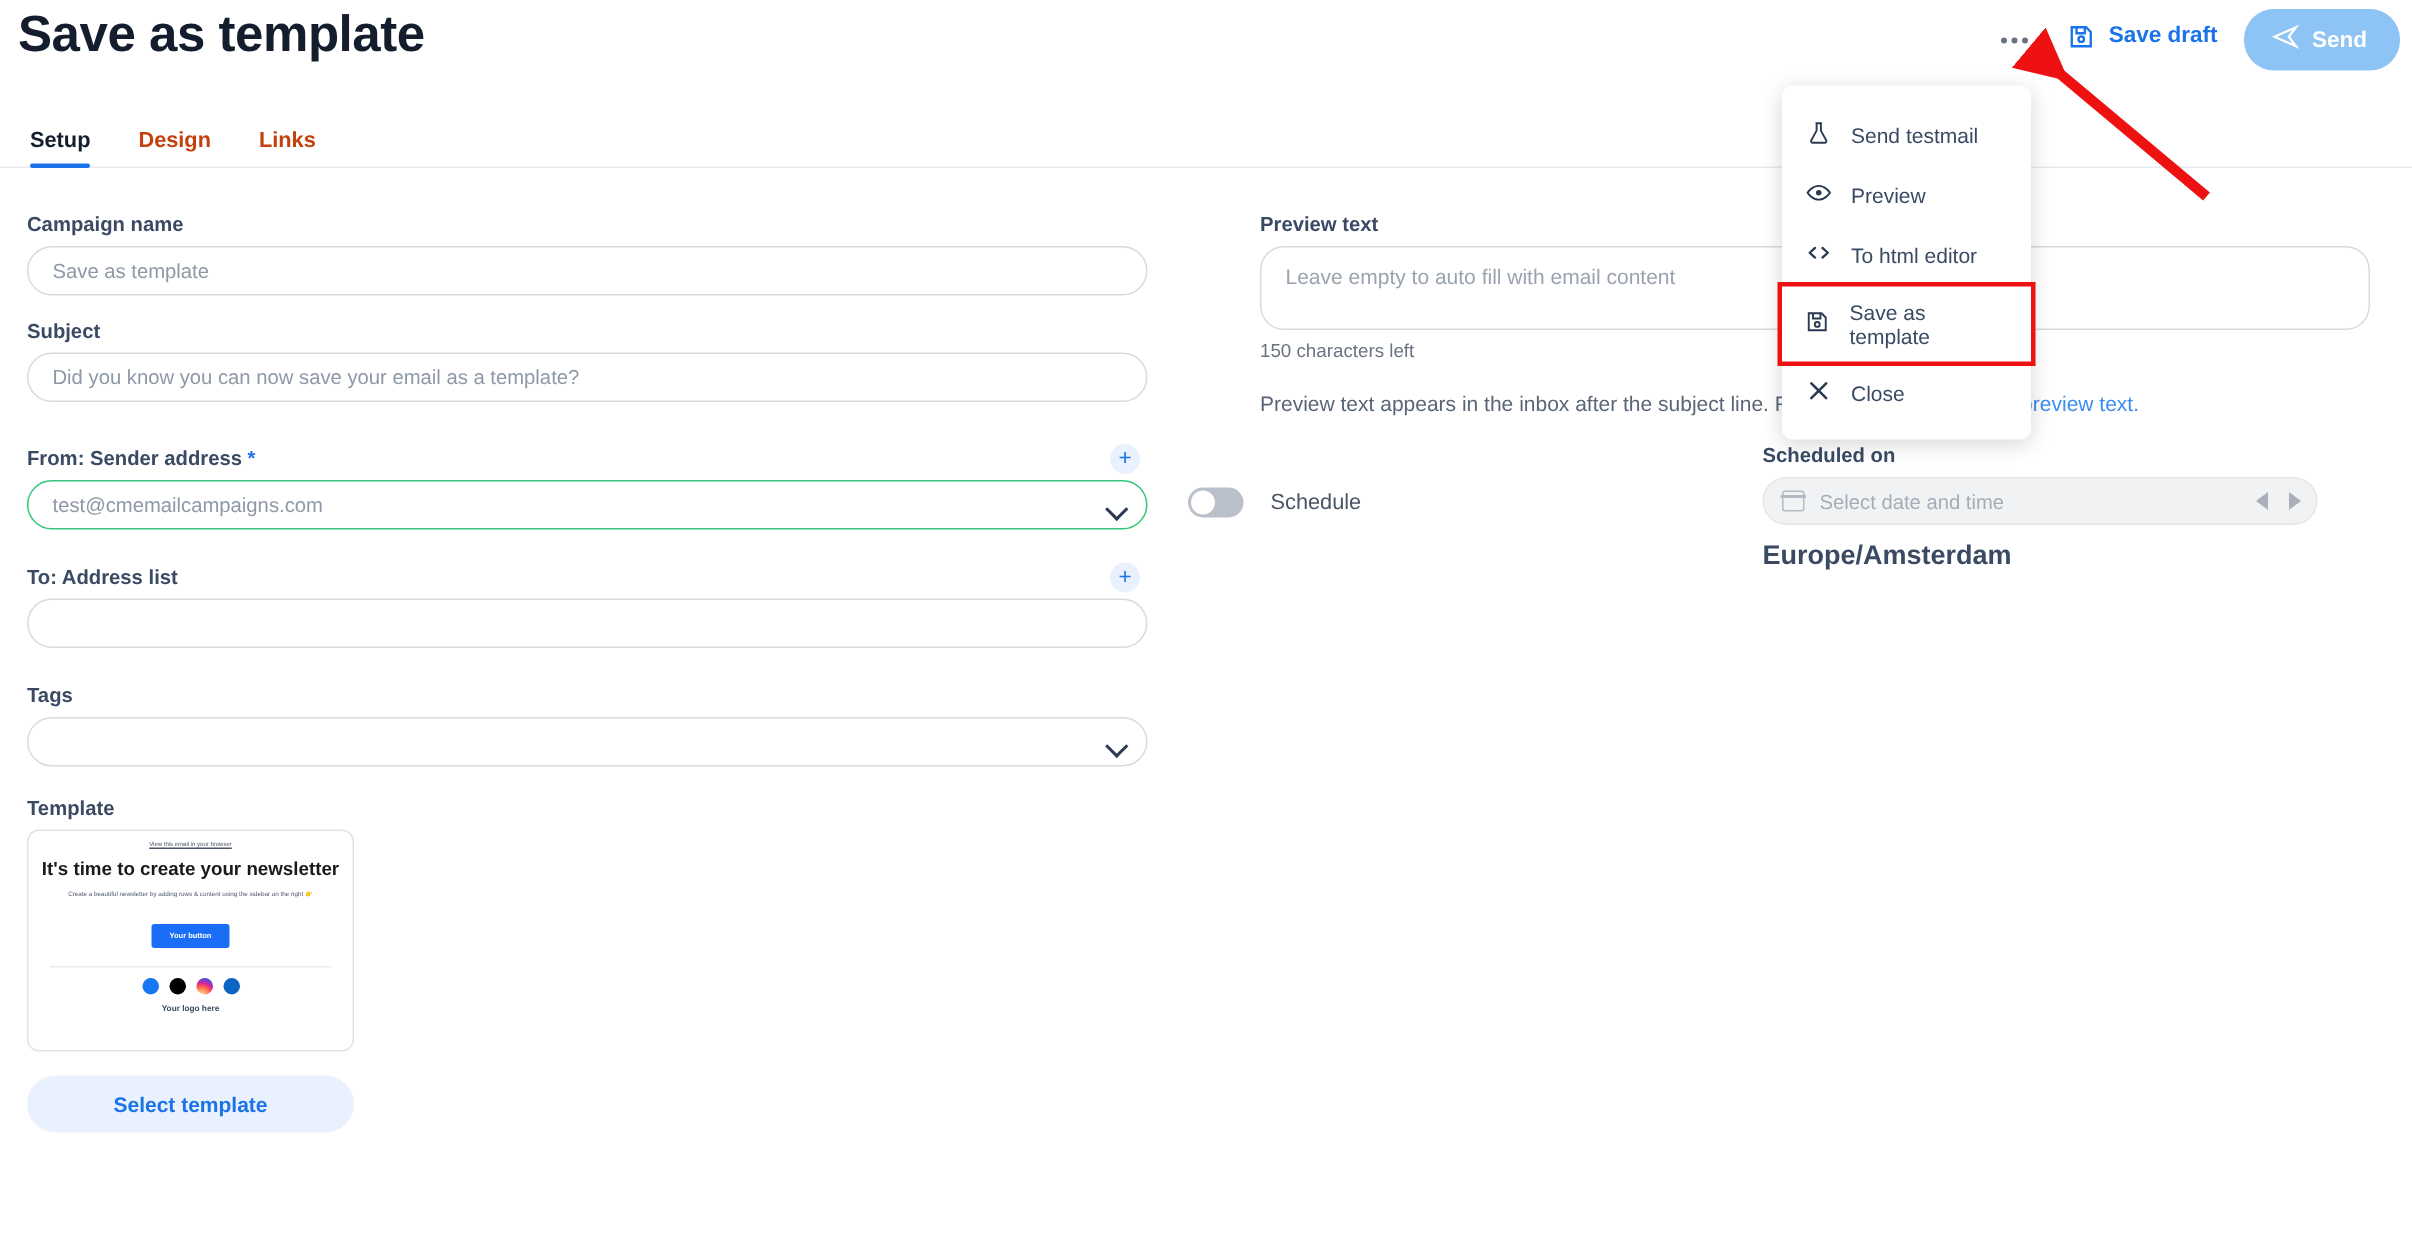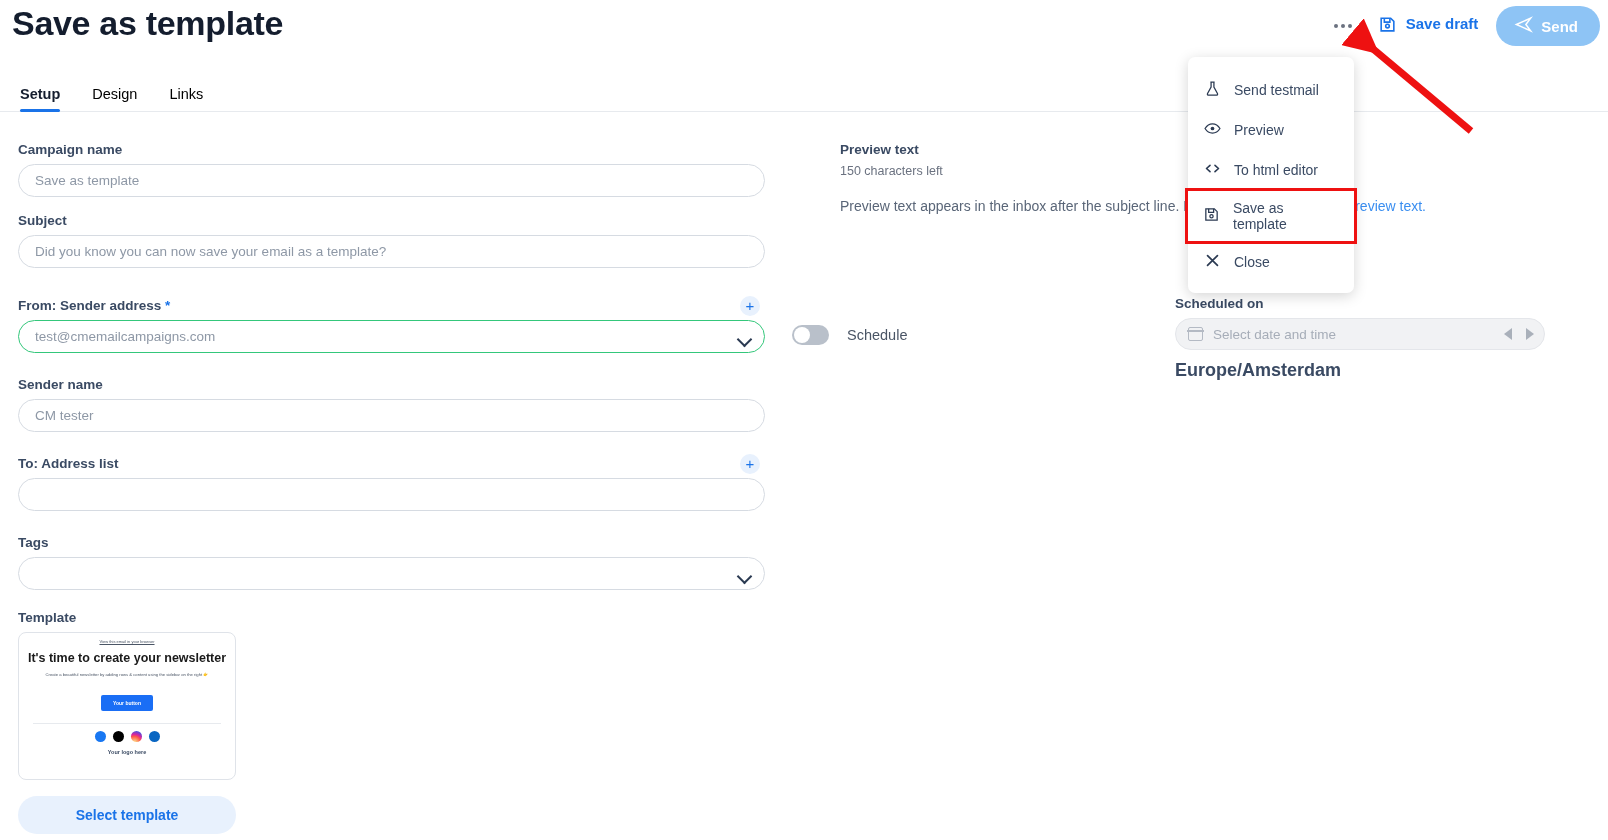--- a/index.html
+++ b/index.html
@@ -45,22 +45,22 @@
   }
 
   
   .tabs{
     position:absolute; left:0; top:86px; width:1608px;
     border-bottom:1px solid #e7eaee;
     display:flex; gap:0; padding-left:10px;
   }
   .tab{
     padding:0 16px 9px 16px;
-    font-size:14.5px; color:#000000; cursor:pointer;
-    position:relative; font-weight:400;
+    font-size:14.5px; color:#c2410c; cursor:pointer;
+    position:relative; font-weight:700;
   }
   .tab:first-child{ padding-left:10px; }
   .tab.active{ color:#141d2e; font-weight:700; }
   .tab.active:after{
     content:""; position:absolute; left:10px; right:16px; bottom:-1px;
     height:3px; background:#1a73e8; border-radius:2px;
   }
 
   
   .col-left{ position:absolute; left:18px; top:142px; width:750px; }
@@ -265,24 +265,20 @@
   <div class="field" style="margin-top:30px;">
     <span class="label">
       <span>From: Sender address</span>
       <span class="req">*</span>
     </span>
     <span class="plus-badge">+</span>
     <div class="input focus">test@cmemailcampaigns.com</div>
     <span class="chevron"></span>
   </div>
 
-  <div class="field" style="margin-top:24px;">
-    <span class="label">Sender name</span>
-    <div class="input">CM tester</div>
-  </div>
 
   <div class="field" style="margin-top:24px;">
     <span class="label">To: Address list</span>
     <span class="plus-badge">+</span>
     <div class="input"></div>
   </div>
 
   <div class="field" style="margin-top:24px;">
     <span class="label">Tags</span>
     <div class="input"></div>
@@ -306,20 +302,21 @@
       </div>
       <div class="tpl-logo">Your logo here</div>
     </div>
 
     <button class="select-tpl">Select template</button>
   </div>
 </div>
 
 <div class="col-right">
   <span class="label">Preview text</span>
+  <div class="textarea">Leave empty to auto fill with email content</div>
   <div class="charcount">150 characters left</div>
   <div class="helptext">
     <span>Preview text appears in the inbox after the subject line. Read our t</span><a href="#">with the perfect preview text.</a>
   </div>
 </div>
 
 <div class="schedule-row">
   <div class="toggle">
     <span class="knob"></span>
   </div>

